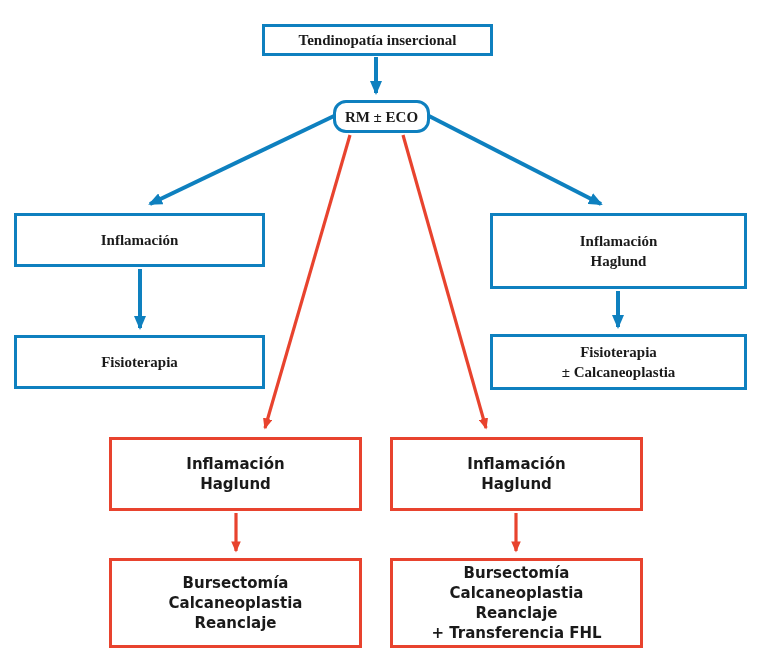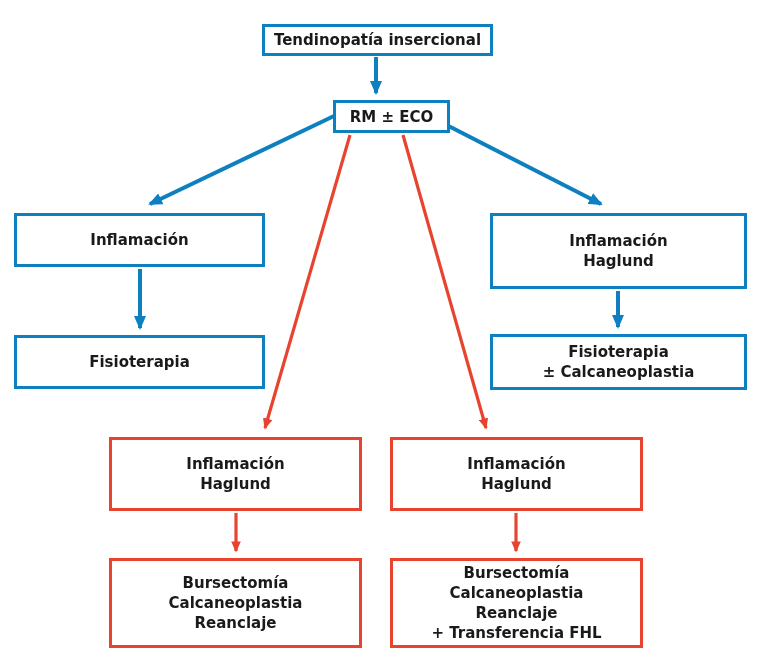--- a/index.html
+++ b/index.html
@@ -6,21 +6,21 @@
   html,body { margin:0; padding:0; background:#ffffff; }
   body { width:757px; height:663px; font-family:"DejaVu Sans","Liberation Sans",sans-serif; }
   .canvas { position:relative; width:757px; height:663px; background:#ffffff; overflow:hidden; }
   .arrows { position:absolute; left:0; top:0; width:757px; height:663px; }
   .node {
     position:absolute; box-sizing:border-box; background:#ffffff;
     display:flex; flex-direction:column; align-items:center; justify-content:center;
     text-align:center; font-weight:bold; color:var(--text);
     font-size:15px; line-height:20px; z-index:2;
   }
-  .node.blue { border:3px solid var(--blue); }
+  .node.blue { border:3px solid var(--blue);font-family:Liberation Serif, serif; }
   .node.red  { border:3px solid var(--red); }
   .blue-line { stroke:var(--blue); }
   .red-line  { stroke:var(--red); }
   .blue-head { fill:var(--blue); }
   .red-head  { fill:var(--red); }
 </style>
 </head>
 <body>
 
 <div class="canvas">
@@ -44,21 +44,21 @@
     <line class="red-line" x1="350" y1="135" x2="265" y2="428" stroke-width="3.2" marker-end="url(#headRed)"></line>
     <line class="red-line" x1="403" y1="135" x2="486" y2="428" stroke-width="3.2" marker-end="url(#headRed)"></line>
     <line class="red-line" x1="236" y1="513" x2="236" y2="551" stroke-width="3.2" marker-end="url(#headRed)"></line>
     <line class="red-line" x1="516" y1="513" x2="516" y2="551" stroke-width="3.2" marker-end="url(#headRed)"></line>
   </svg>
 
   <div class="node blue" style="left:262px; top:24px; width:231px; height:32px;">
     <span>Tendinopatía insercional</span>
   </div>
 
-  <div class="node blue" style="left:333px; top:100px; width:117px; height:33px;">
+  <div class="node blue" style="left:333px; top:100px; width:97px; height:33px;border-radius:13px;">
     <span>RM ± ECO</span>
   </div>
 
   <div class="node blue" style="left:14px; top:213px; width:251px; height:54px;">
     <span>Inflamación</span>
   </div>
 
   <div class="node blue" style="left:14px; top:335px; width:251px; height:54px;">
     <span>Fisioterapia</span>
   </div>

